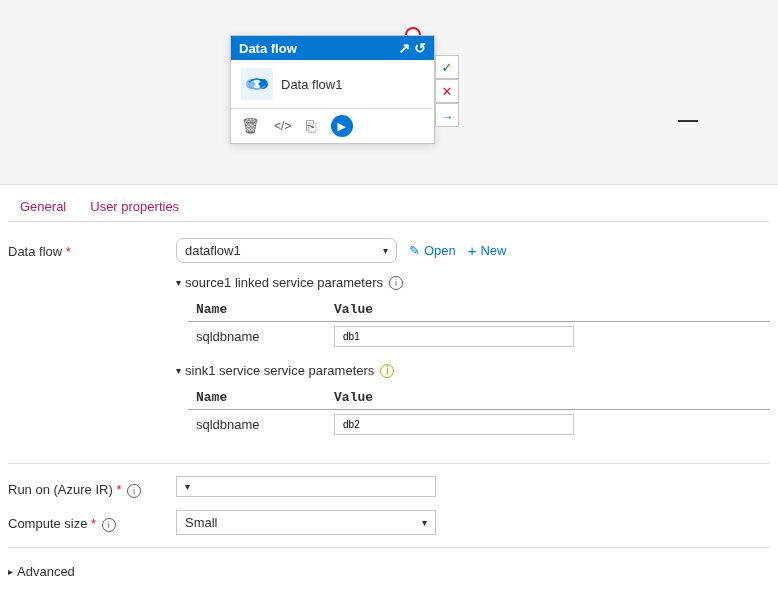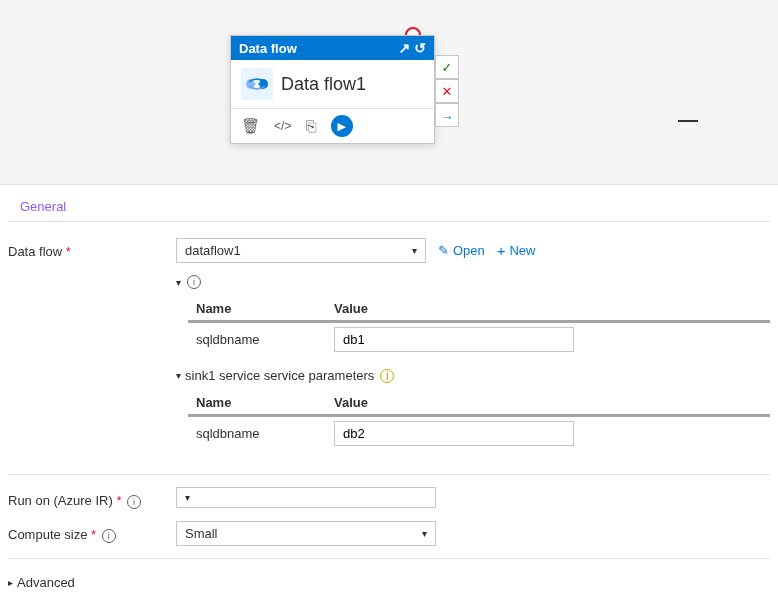--- a/index.html
+++ b/index.html
@@ -109,21 +109,21 @@
     .tabs {
       display: flex;
       border-bottom: 1px solid #e0e0e0;
       margin-bottom: 16px;
       padding-top: 8px;
     }
     .tab {
       padding: 6px 12px;
       cursor: pointer;
       font-size: 13px;
-      color: #8b5cf6;
+      color: #be185d;
       border-bottom: 2px solid transparent;
       margin-bottom: -1px;
     }
     .tab.active {
       color: #0078d4;
       border-bottom: 2px solid #0078d4;
       font-weight: 600;
     }
 
     
@@ -162,21 +162,21 @@
     .select-box {
       display: flex;
       align-items: center;
       border: 1px solid #c8c6c4;
       background: #fff;
       padding: 4px 8px;
       cursor: pointer;
       font-size: 13px;
       justify-content: space-between;
     }
-    .select-box.wide { width: 250px; }
+    .select-box.wide { width: 221px; border-radius: 7px; }
     .select-box.medium { width: 260px; }
 
     
     .dataflow-select-row {
       display: flex;
       align-items: center;
       gap: 12px;
     }
     .action-link {
       display: flex;
@@ -206,31 +206,32 @@
       width: 100%;
       border-collapse: collapse;
       margin-left: 12px;
       width: calc(100% - 12px);
     }
     .params-table th {
       text-align: left;
       padding: 4px 8px;
       font-weight: 600;
       font-size: 13px;
-      border-bottom: 3px solid #a3a3a3;
+      border-bottom: 1px solid #a3a3a3;
+      font-family: Liberation Mono, monospace;
     }
     .params-table td {
       padding: 4px 8px;
       font-size: 13px;
       vertical-align: middle;
     }
     .params-table td input {
       border: 1px solid #c8c6c4;
       padding: 4px 8px;
-      font-size: 13px;
+      font-size: 10px;
       width: 240px;
       font-family: inherit;
     }
 
     
     .section-divider {
       border: none;
       border-top: 1px solid #e0e0e0;
       margin: 4px 0 12px 0;
     }
@@ -266,21 +267,21 @@
     <div class="df-popup-body">
 
       <svg class="df-icon" viewBox="0 0 32 32" xmlns="http://www.w3.org/2000/svg">
         <rect width="32" height="32" rx="2" fill="#e8f4ff"></rect>
         <circle cx="10" cy="16" r="5" fill="#5ea0ef" opacity="0.7"></circle>
         <circle cx="22" cy="16" r="5" fill="#0078d4"></circle>
         <path d="M13 13 L19 19 M13 19 L19 13" stroke="#fff" stroke-width="1.5"></path>
         <path d="M8 14 Q16 8 24 14" stroke="#0078d4" stroke-width="1.5" fill="none"></path>
         <path d="M8 18 Q16 24 24 18" stroke="#5ea0ef" stroke-width="1.5" fill="none"></path>
       </svg>
-      <span style="font-size:18px;">Data flow1</span>
+      <span style="font-size:13px;">Data flow1</span>
     </div>
     <div class="df-popup-footer">
       <span style="cursor:pointer;font-size:15px;color:#605e5c;">🗑</span>
       <span style="cursor:pointer;font-size:12px;color:#605e5c;">&lt;/&gt;</span>
       <span style="cursor:pointer;font-size:14px;color:#605e5c;">⎘</span>
       <span style="cursor:pointer;width:22px;height:22px;background:#0078d4;border-radius:50%;display:inline-flex;align-items:center;justify-content:center;color:#fff;font-size:11px;">▶</span>
     </div>
   </div>
 
   <div class="side-actions">
@@ -289,20 +290,21 @@
     <div class="side-action-btn" style="color:#0078d4;">→</div>
   </div>
 
   <div class="dash-line"></div>
 </div>
 
 <div class="properties-panel">
 
   <div class="tabs">
     <div class="tab">General</div>
+    <div class="tab">User properties</div>
   </div>
 
   <div class="form-row">
     <div class="form-label">
       <span>Data flow</span>
       <span class="required"> *</span>
     </div>
     <div class="form-control">
       <div class="dataflow-select-row">
         <div class="select-box wide">
@@ -315,20 +317,21 @@
         </div>
         <div class="action-link">
           <span style="font-size:15px;font-weight:300;">+</span>
           <span>New</span>
         </div>
       </div>
 
       <div class="params-section" style="margin-top:12px;">
         <div class="params-header">
           <span class="chevron">▾</span>
+          <span>source1 linked service parameters</span>
           <span class="info-icon">i</span>
         </div>
         <table class="params-table">
           <thead>
             <tr>
               <th>Name</th>
               <th>Value</th>
             </tr>
           </thead>
           <tbody id="source1-tbody">

